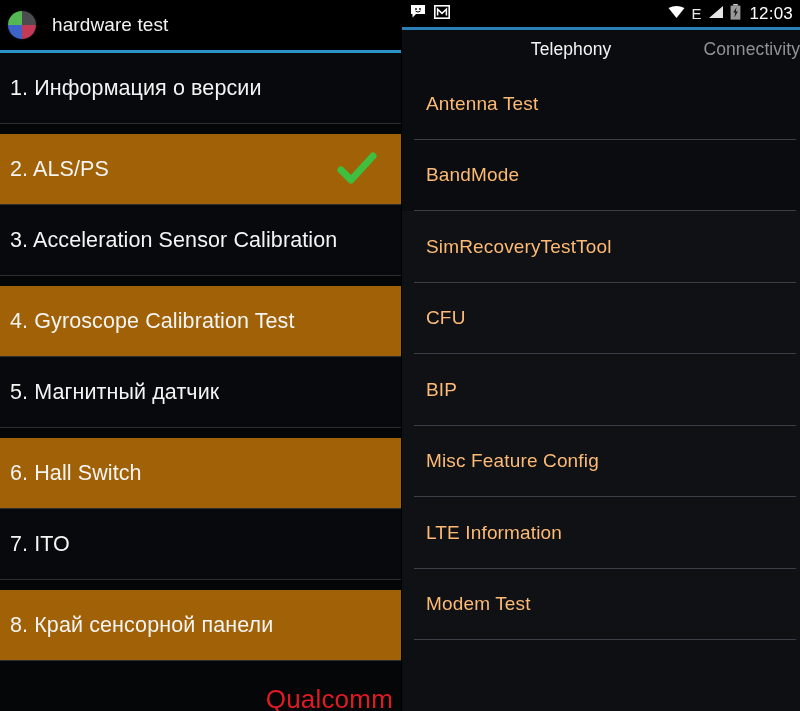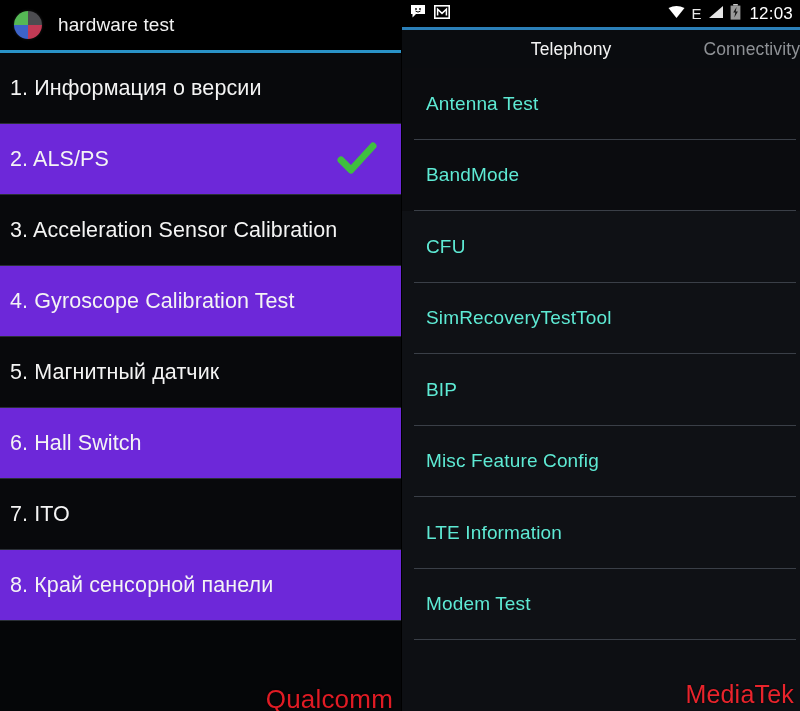--- a/index.html
+++ b/index.html
@@ -28,21 +28,21 @@
     width: 401px;
     height: 711px;
     background: #050608;
     overflow: hidden;
   }
   .hw-header {
     position: relative;
     height: 50px;
     display: flex;
     align-items: center;
-    padding-left: 14px;
+    padding-left: 8px;
     background: #000;
     box-sizing: border-box;
   }
   .hw-icon {
     width: 28px;
     height: 28px;
     border-radius: 50%;
     position: relative;
     overflow: hidden;
     flex: none;
@@ -76,21 +76,21 @@
   .hw-row {
     position: relative;
     height: 71px;
     display: flex;
     align-items: center;
     padding: 0 14px 0 10px;
     box-sizing: border-box;
     border-bottom: 1px solid #2a2f36;
     background: #08090c;
   }
-  .hw-row.alt { background: #6d28d9; }
+  .hw-row.alt { background: #a16207; margin-top: 10px; }
   .hw-label {
     color: #f4f4f4;
     font-size: 21.5px;
     white-space: nowrap;
     letter-spacing: 0.1px;
     flex: 1 1 auto;
     overflow: hidden;
   }
   .hw-check {
     flex: none;
@@ -205,21 +205,21 @@
   .em-row::after {
     content: "";
     position: absolute;
     left: 12px;
     right: 4px;
     bottom: 0;
     height: 1px;
     background: #3a3f47;
   }
   .em-label {
-    color: #5eead4;
+    color: #fdba74;
     font-size: 19px;
     white-space: nowrap;
     letter-spacing: 0.15px;
   }
   .wm-right {
     position: absolute;
     bottom: 2px;
     right: 6px;
     color: #e8242c;
     font-size: 25px;
@@ -341,35 +341,34 @@
     </div>
 
     <div class="em-list">
       <div class="em-row dark">
         <span class="em-label">Antenna Test</span>
       </div>
       <div class="em-row dark">
         <span class="em-label">BandMode</span>
       </div>
       <div class="em-row">
+        <span class="em-label">SimRecoveryTestTool</span>
+      </div>
+      <div class="em-row">
         <span class="em-label">CFU</span>
       </div>
       <div class="em-row">
-        <span class="em-label">SimRecoveryTestTool</span>
-      </div>
-      <div class="em-row">
         <span class="em-label">BIP</span>
       </div>
       <div class="em-row">
         <span class="em-label">Misc Feature Config</span>
       </div>
       <div class="em-row">
         <span class="em-label">LTE Information</span>
       </div>
       <div class="em-row">
         <span class="em-label">Modem Test</span>
       </div>
     </div>
 
-    <div class="wm-right">MediaTek</div>
   </div>
 
 </div>
 
 </body></html>

